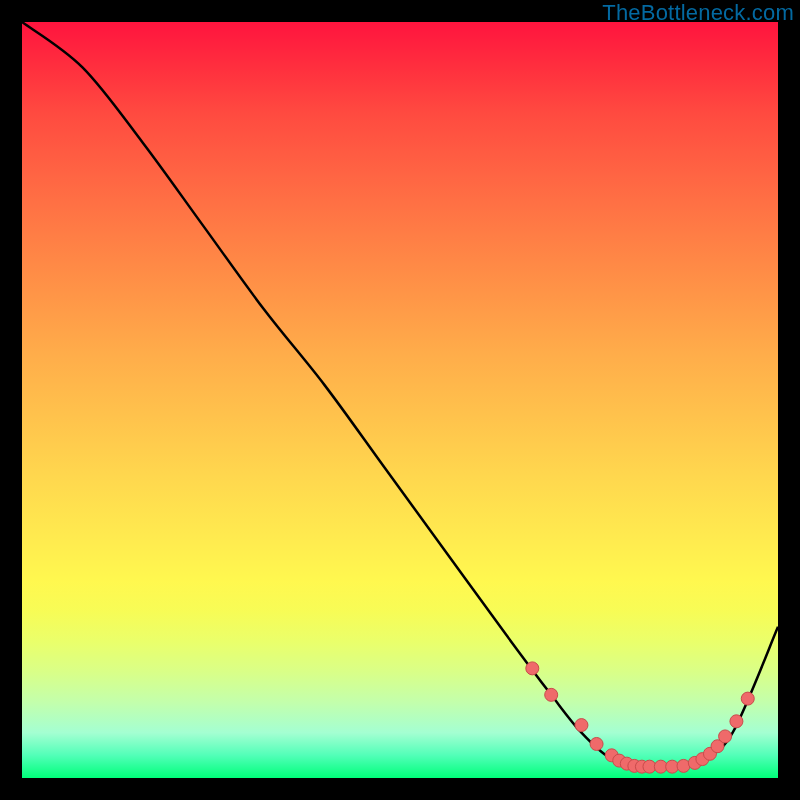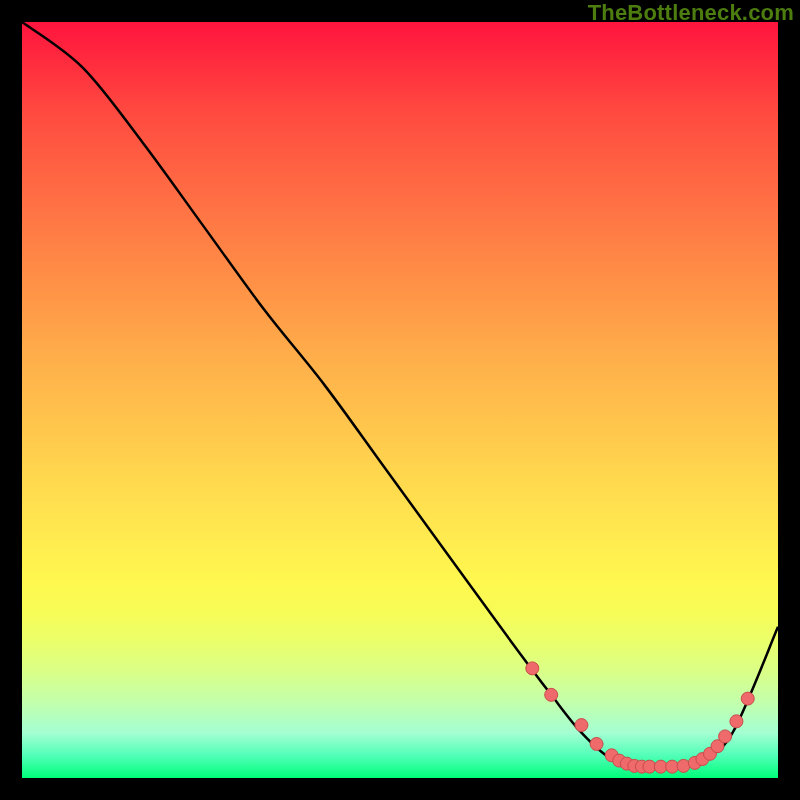--- a/index.html
+++ b/index.html
@@ -43,23 +43,23 @@
       #c3ffac 90%,
       #a4ffd2 94%,
       #52ffb8 97%,
       #00ff7a 100%
     );
   }
   .attribution {
     position: absolute;
     top: 0;
     right: 6px;
-    color: #4d7c0f;
+    color: #0369a1;
     font-size: 22px;
-    font-weight: 700;
+    font-weight: 400;
     letter-spacing: 0.2px;
   }
   svg {
     position: absolute;
     left: 0;
     top: 0;
   }
 </style>
 </head>
 <body>

